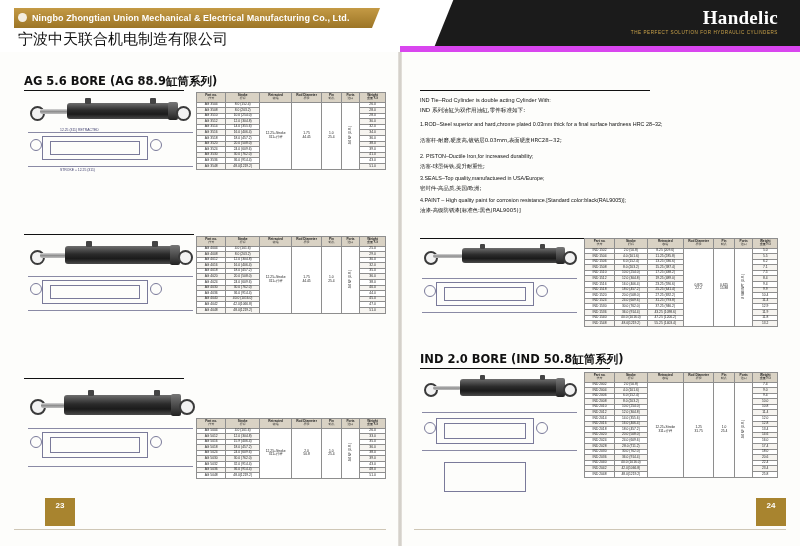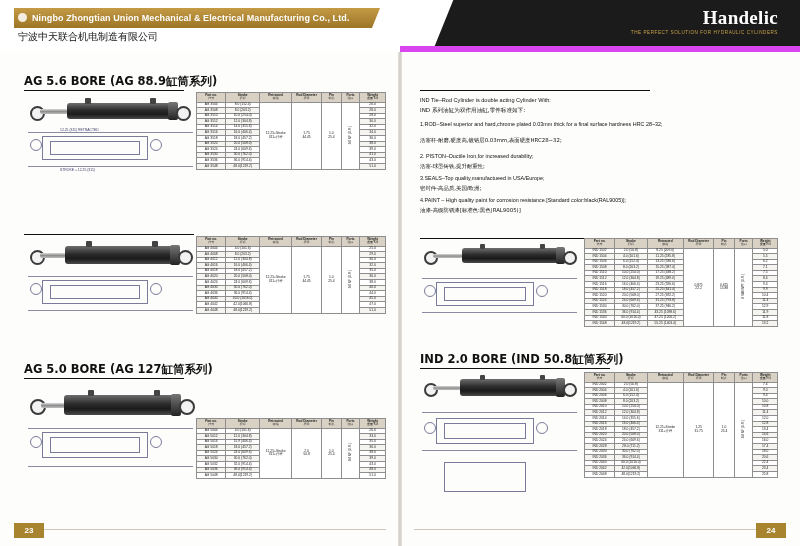--- a/index.html
+++ b/index.html
@@ -8,21 +8,21 @@
   
   .half{position:absolute;top:0;height:546px;width:400px;background:#fdfdfb;}
   .half.left{left:0;border-right:1px solid #ddd;}
   .half.right{left:400px;}
   .spine{position:absolute;left:398px;top:0;width:4px;height:546px;background:linear-gradient(90deg,#e6e3de,#cfcbc4,#e6e3de);}
   
   .hdr-left{position:absolute;left:0;top:0;width:400px;height:52px;background:#ffffff;}
   .hdr-left .band{position:absolute;left:14px;top:8px;right:10px;height:20px;background:#b38b3a;
      background:linear-gradient(180deg,#c49a45,#9c7526);}
   .hdr-left .band span{display:block;color:#fff;font-size:9px;font-weight:bold;line-height:20px;padding-left:18px;letter-spacing:.1px;}
-  .hdr-left .cn{position:absolute;left:18px;top:30px;font-size:10px;color:#111;font-family:"DejaVu Sans",sans-serif;}
+  .hdr-left .cn{position:absolute;left:18px;top:30px;font-size:15px;color:#111;font-family:"DejaVu Sans",sans-serif;}
   .hdr-left .dot{position:absolute;left:18px;top:13px;width:9px;height:9px;border-radius:50%;background:#fff;opacity:.85;}
   .hdr-right{position:absolute;left:400px;top:0;width:400px;height:52px;background:#d946ef;}
   .hdr-right .blk{position:absolute;left:0;top:0;width:400px;height:46px;background:#1b1b1b;}
   .hdr-right .swoosh{position:absolute;left:0;top:0;width:70px;height:46px;background:#fff;
      border-right:0;transform:skewX(-22deg);margin-left:-26px;}
   .hdr-right .logo{position:absolute;right:22px;top:7px;color:#fff;font-size:19px;font-weight:bold;letter-spacing:.3px;font-family:"Liberation Serif",serif;}
   .hdr-right .tag{position:absolute;right:22px;top:30px;color:#c9a24a;font-size:4.6px;letter-spacing:.55px;}
   
   .sec-title{position:absolute;font-size:11.5px;font-weight:bold;color:#111;font-family:"DejaVu Sans",sans-serif;}
   .sec-rule{position:absolute;height:1px;background:#111;}
@@ -42,22 +42,22 @@
   table.spec th,table.spec td{border:.5px solid #8e8e8e;padding:0;text-align:center;line-height:1.05;}
   table.spec thead th{background:#d9d2c4;color:#222;font-weight:bold;font-size:3.2px;padding:1px 0;}
   table.spec thead th .cn{display:block;font-size:3px;font-weight:normal;}
   table.spec tbody td{height:4.6px;color:#222;}
   table.spec tbody tr:nth-child(even) td{background:#f6f4f0;}
   .vert{writing-mode:vertical-rl;transform:rotate(180deg);white-space:nowrap;font-size:3px;}
   
   .para{position:absolute;font-size:5.4px;line-height:1.55;color:#111;}
   .lead{position:absolute;font-size:5.6px;line-height:1.5;color:#111;}
   
-  .pg{position:absolute;bottom:8px;width:30px;height:15px;background:#a8842f;color:#fff;font-size:8px;
-      font-weight:bold;text-align:center;line-height:15px;}
+  .pg{position:absolute;bottom:20px;width:30px;height:28px;background:#a8842f;color:#fff;font-size:8px;
+      font-weight:bold;text-align:center;line-height:15px;margin-left:31px;}
   .pg.l{left:14px;}
   .pg.r{right:14px;}
   .footrule{position:absolute;bottom:16px;height:1px;background:#cfc7b6;}
 </style>
 </head>
 <body>
 
 <div class="page">
 
   <div class="half left"></div>
@@ -290,21 +290,20 @@
           <td>47.0</td>
         </tr>
         <tr>
           <td>AG 4048</td>
           <td>48.0(1219.2)</td>
           <td>51.0</td>
         </tr>
       </tbody>
   </table>
 
-  <div class="sec-title" style="left:24px;top:362px;">AG 5.0 BORE (AG 127缸筒系列)</div>
   <div class="sec-rule" style="left:24px;top:378px;width:160px;"></div>
 
   <div class="cyl" style="left:30px;top:392px;width:160px;height:26px;">
     <div class="eye" style="left:0;top:7px;width:12px;height:12px;"></div>
     <div class="rod" style="left:11px;top:11px;width:24px;height:5px;"></div>
     <div class="barrel" style="left:34px;top:3px;width:112px;height:20px;"></div>
     <div class="cap" style="left:141px;top:2px;width:10px;height:22px;"></div>
     <div class="eye" style="left:149px;top:7px;width:12px;height:12px;"></div>
     <div class="port" style="left:58px;top:-2px;width:6px;height:6px;"></div>
     <div class="port" style="left:124px;top:-2px;width:6px;height:6px;"></div>

